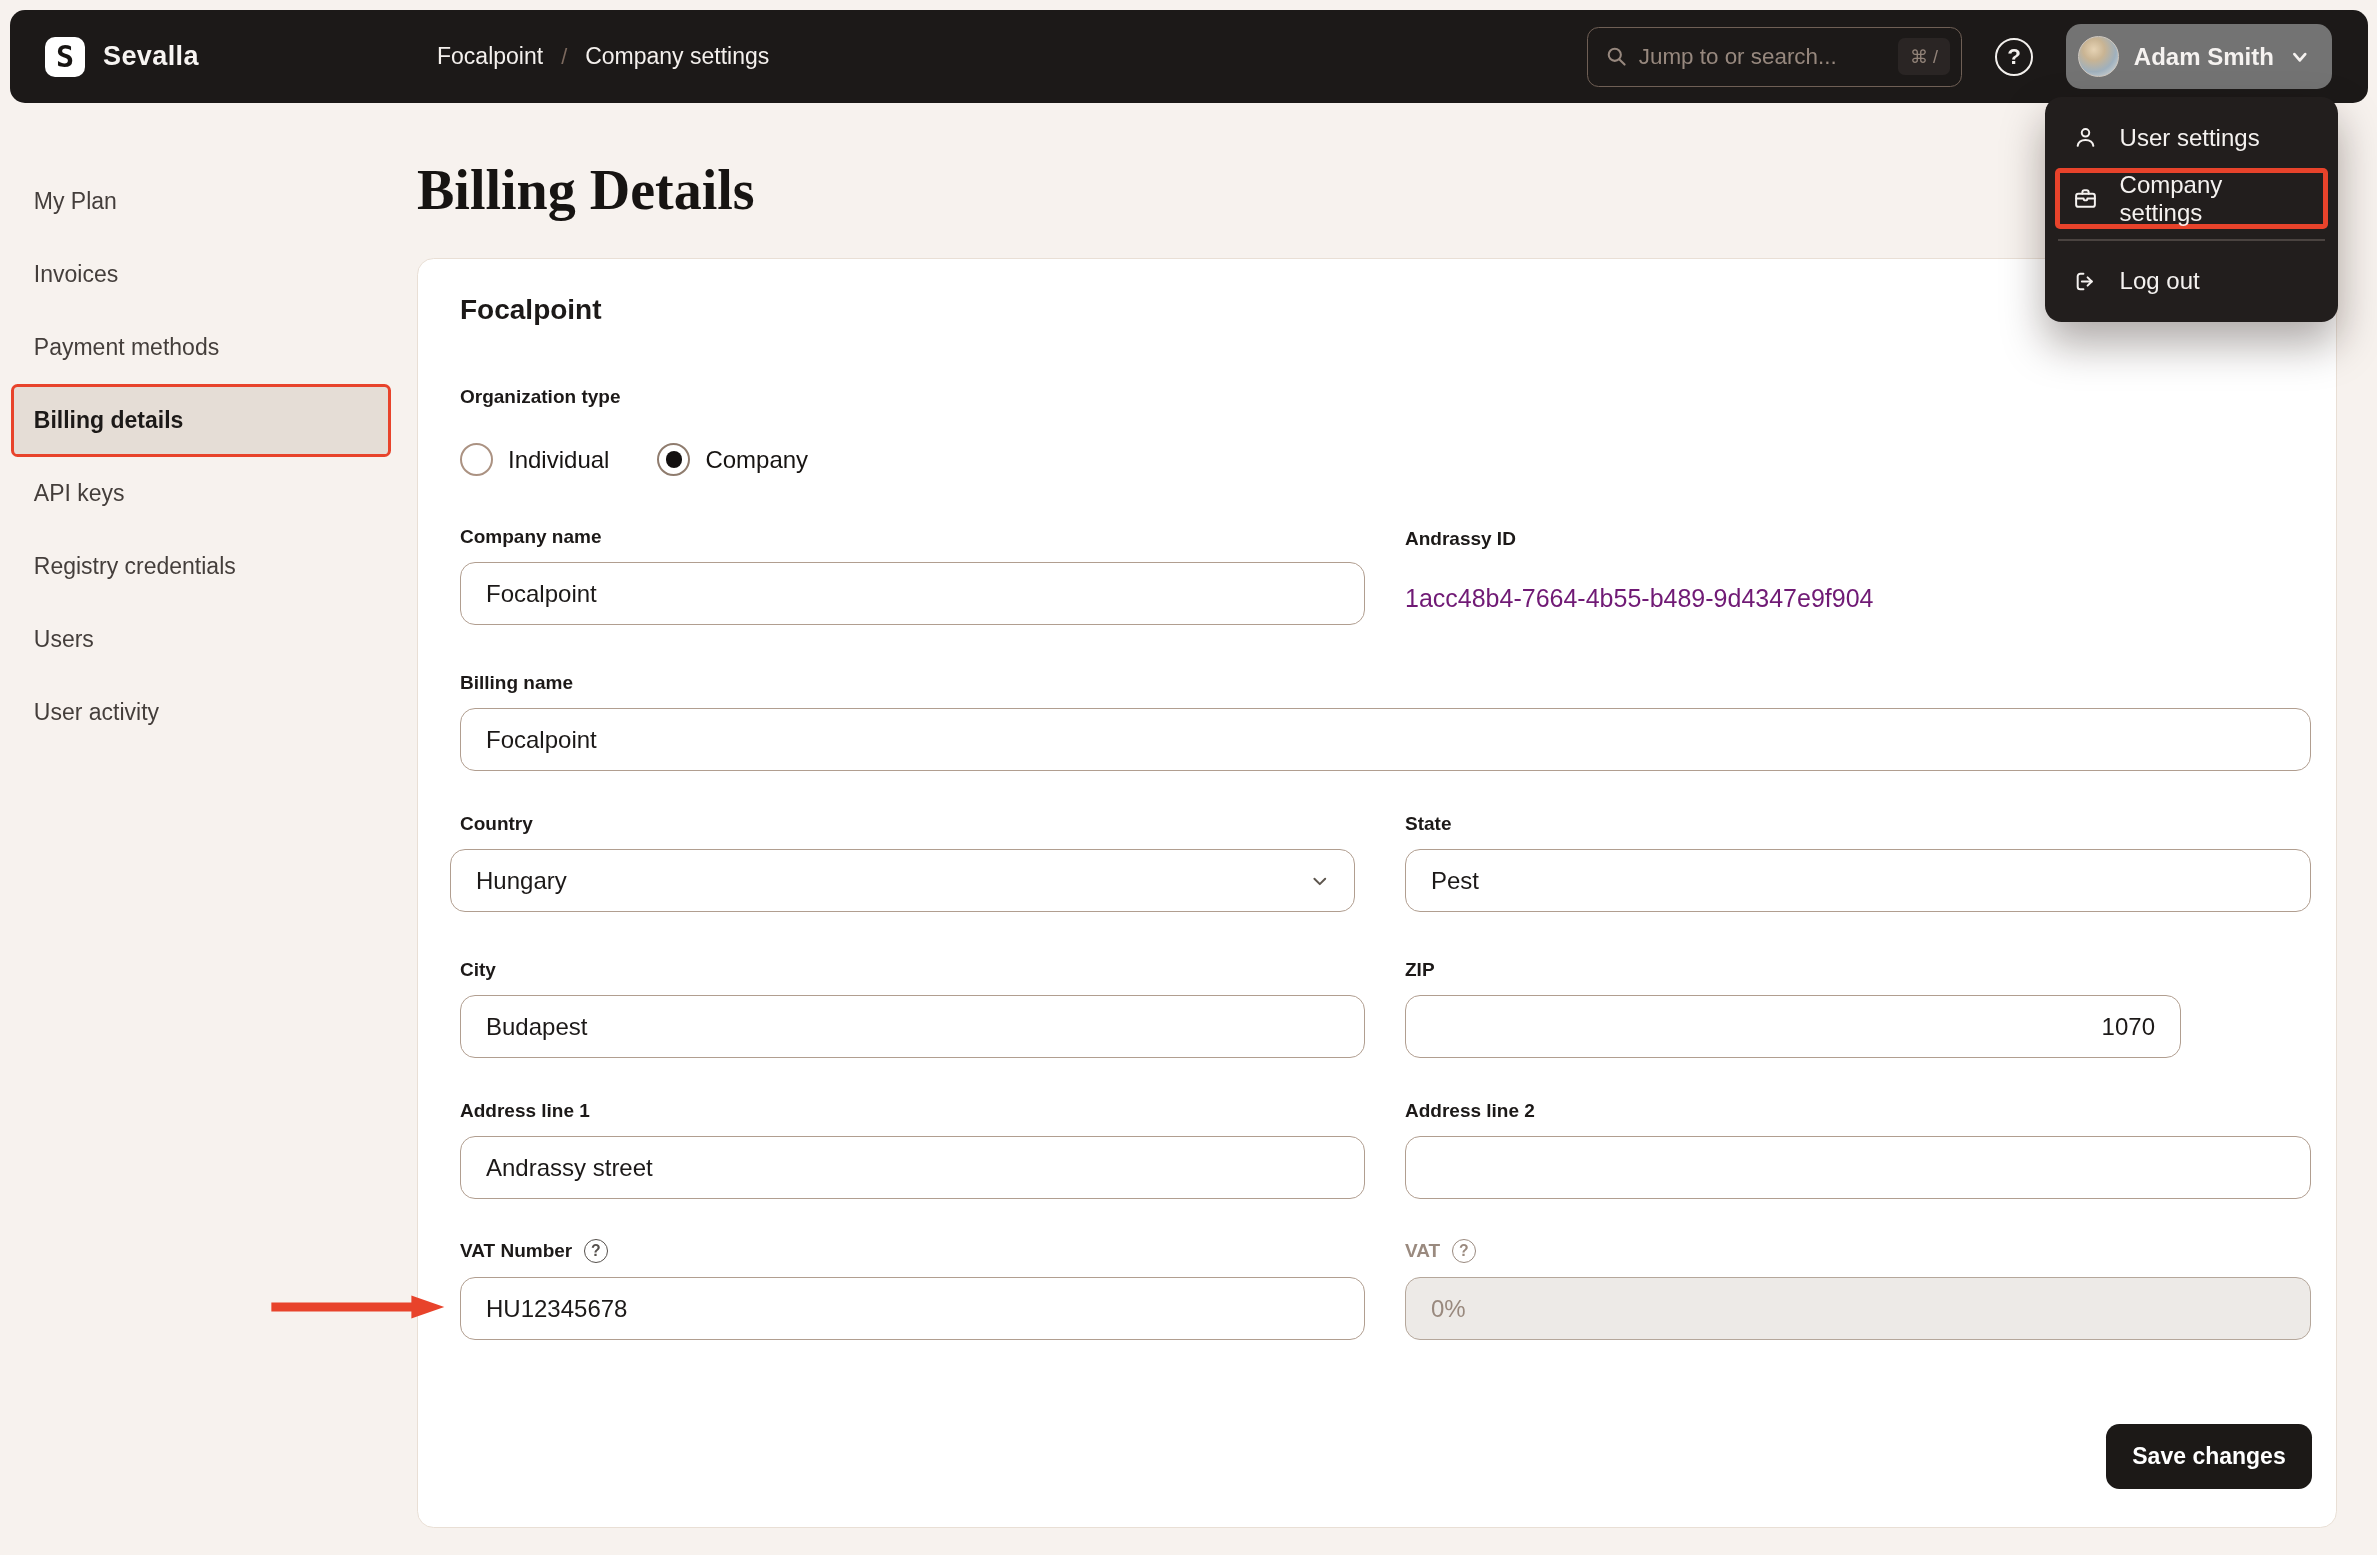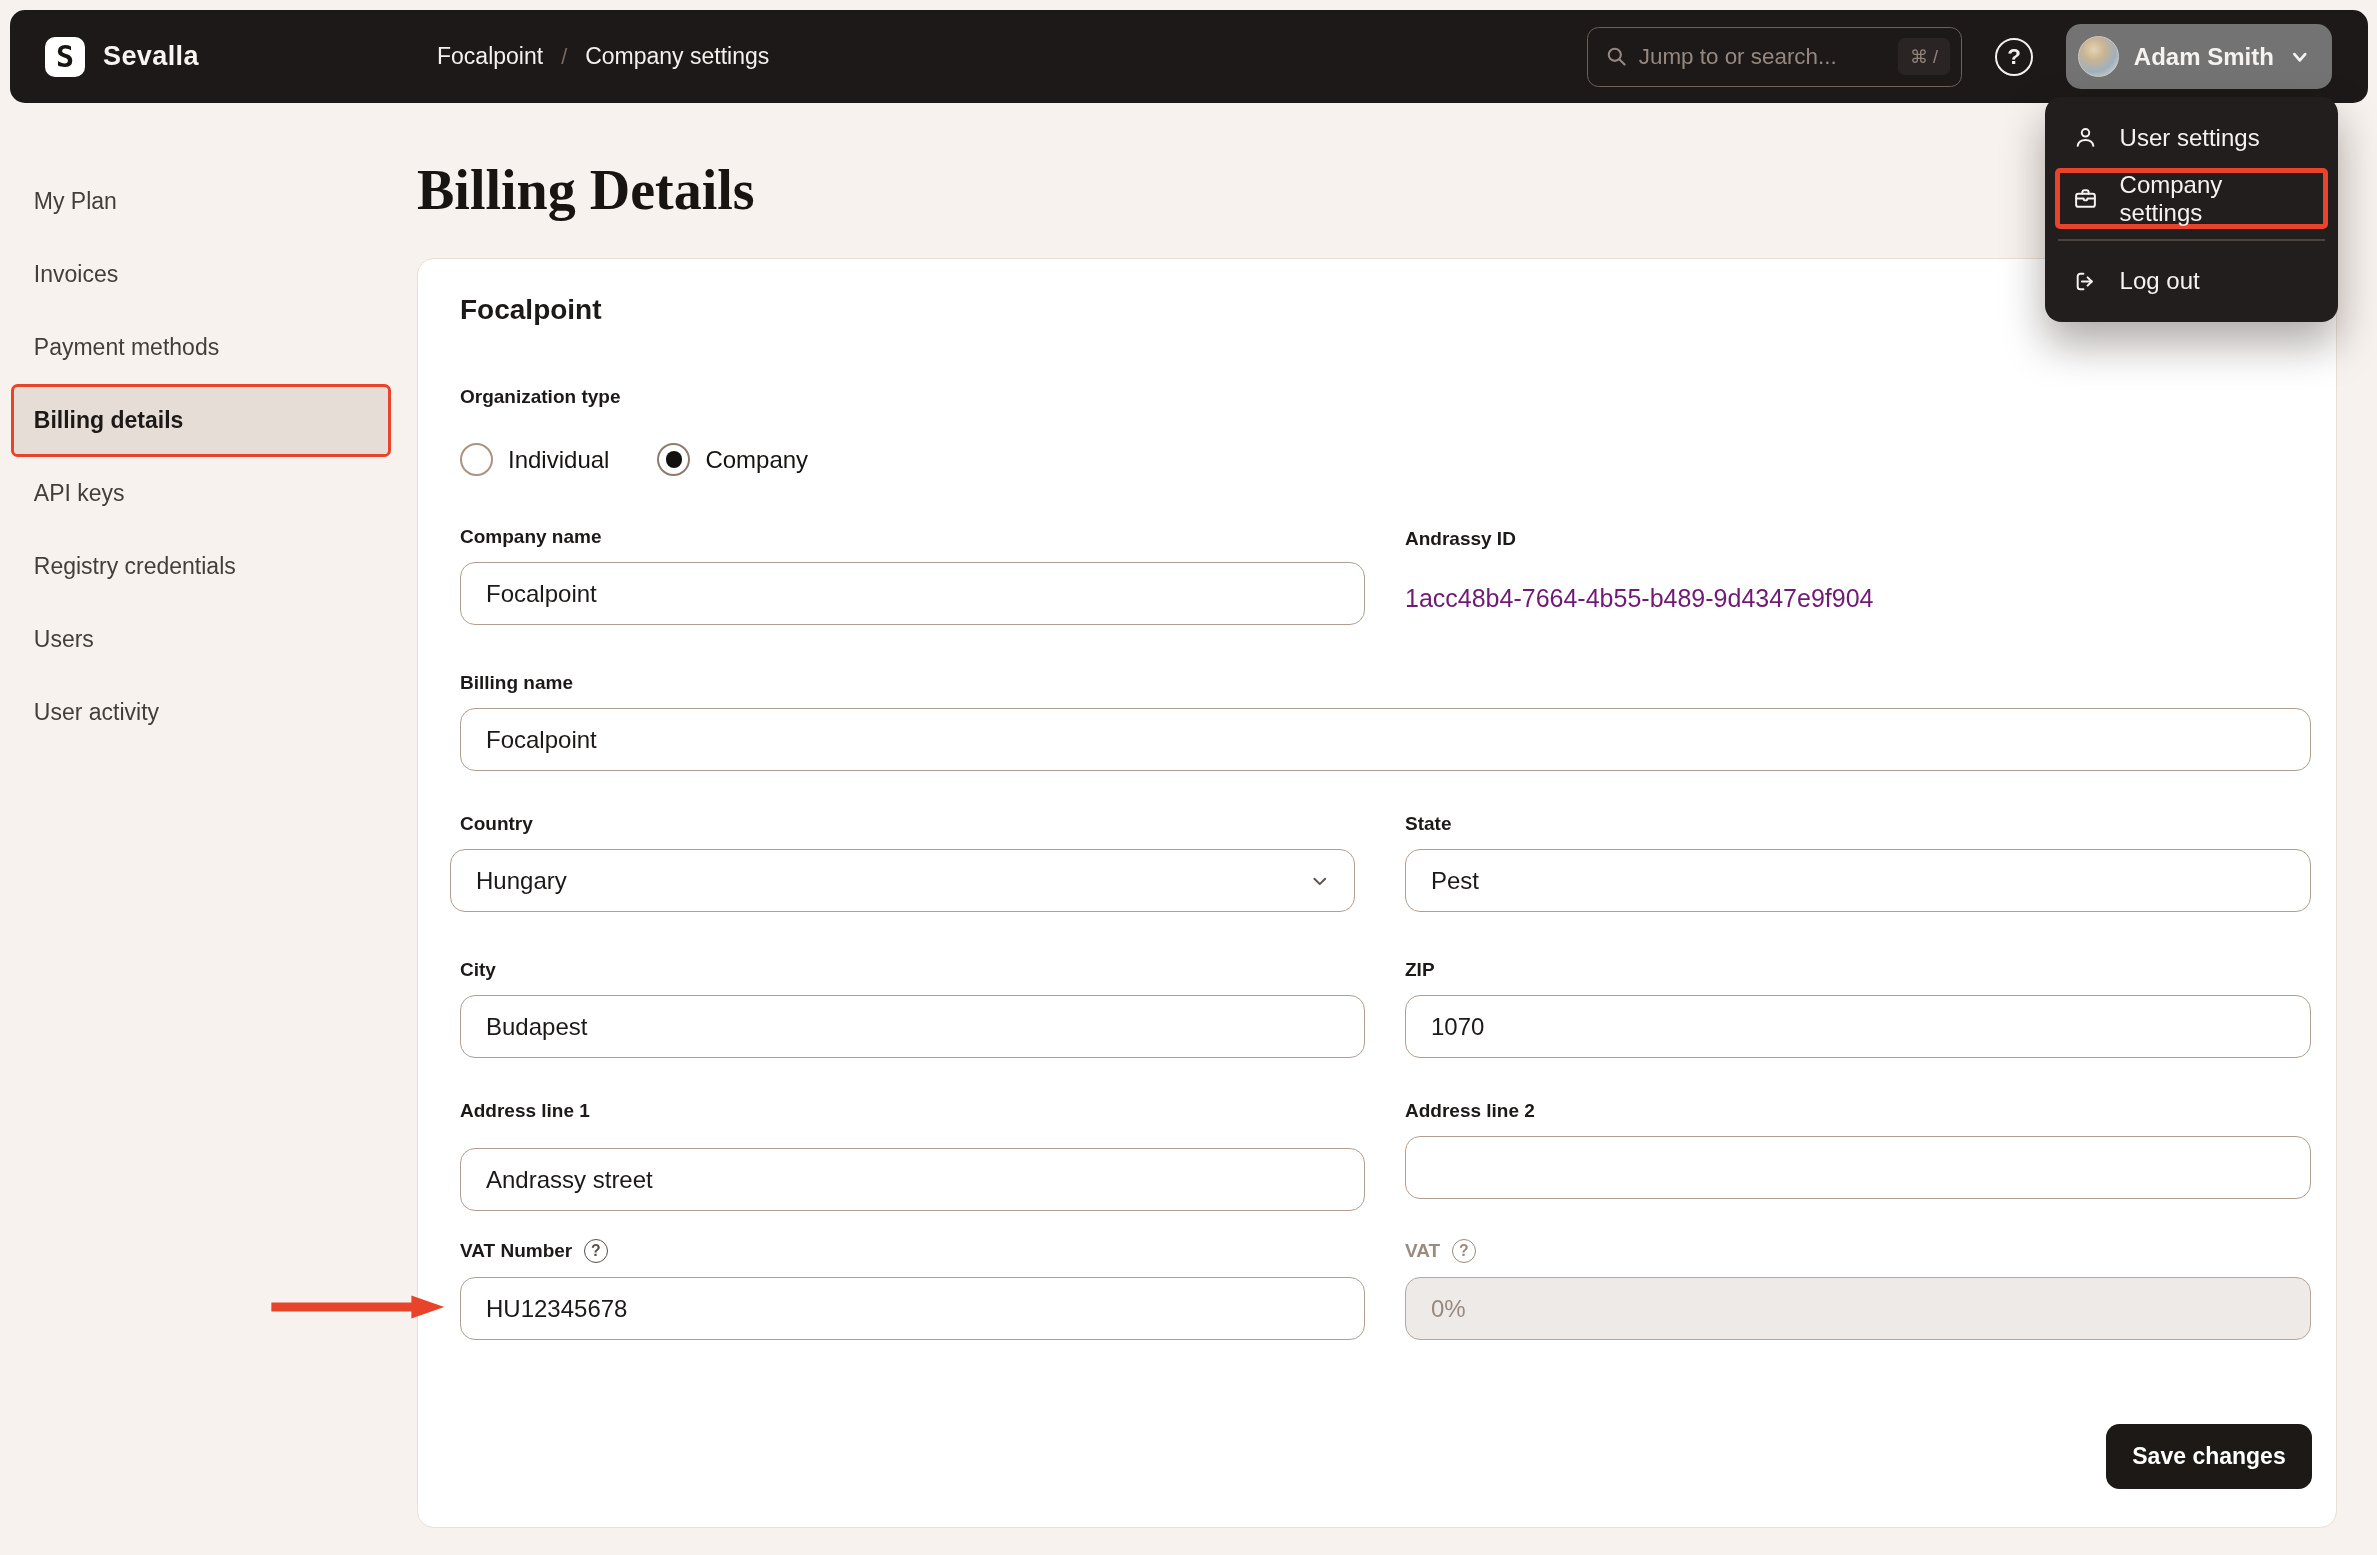--- a/index.html
+++ b/index.html
@@ -203,24 +203,24 @@
     </svg>
   </div>
 
   <div class="field-label pos" style="left:987px; top:554px;">State</div>
   <input class="text-input pos" style="left: 987px; top: 590px; width: 906px;" type="text" value="Pest">
 
   <div class="field-label pos" style="left:42px; top:700px;">City</div>
   <input class="text-input pos" style="left: 42px; top: 736px; width: 905px;" type="text" value="Budapest">
 
   <div class="field-label pos" style="left:987px; top:700px;">ZIP</div>
-  <input class="text-input pos" style="left: 987px; top: 736px; width: 906px;" type="text" value="1070">
+  <input class="text-input pos" style="left: 987px; top: 736px; width: 776px; text-align: right;" type="text" value="1070">
 
   <div class="field-label pos" style="left:42px; top:841px;">Address line 1</div>
-  <input class="text-input pos" style="left: 42px; top: 877px; width: 905px; margin-top: 12px;" type="text" value="Andrassy street">
+  <input class="text-input pos" style="left: 42px; top: 877px; width: 905px;" type="text" value="Andrassy street">
 
   <div class="field-label pos" style="left:987px; top:841px;">Address line 2</div>
   <input class="text-input pos" style="left: 987px; top: 877px; width: 906px;" type="text" value="">
 
   <div class="label-row pos" style="left:42px; top:980px;">
     <span class="field-label">VAT Number</span>
     <span class="qmark" style="color:#55504c;">?</span>
   </div>
   <input class="text-input pos" style="left: 42px; top: 1018px; width: 905px;" type="text" value="HU12345678">
 

